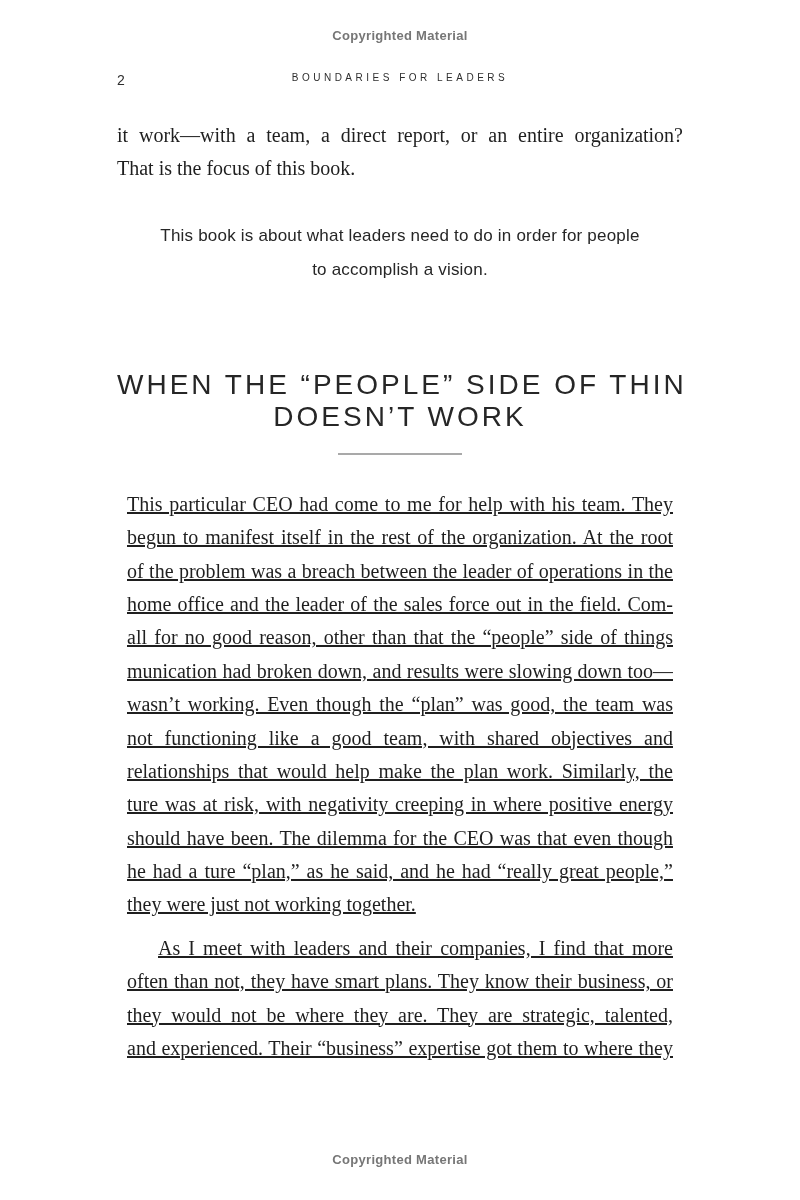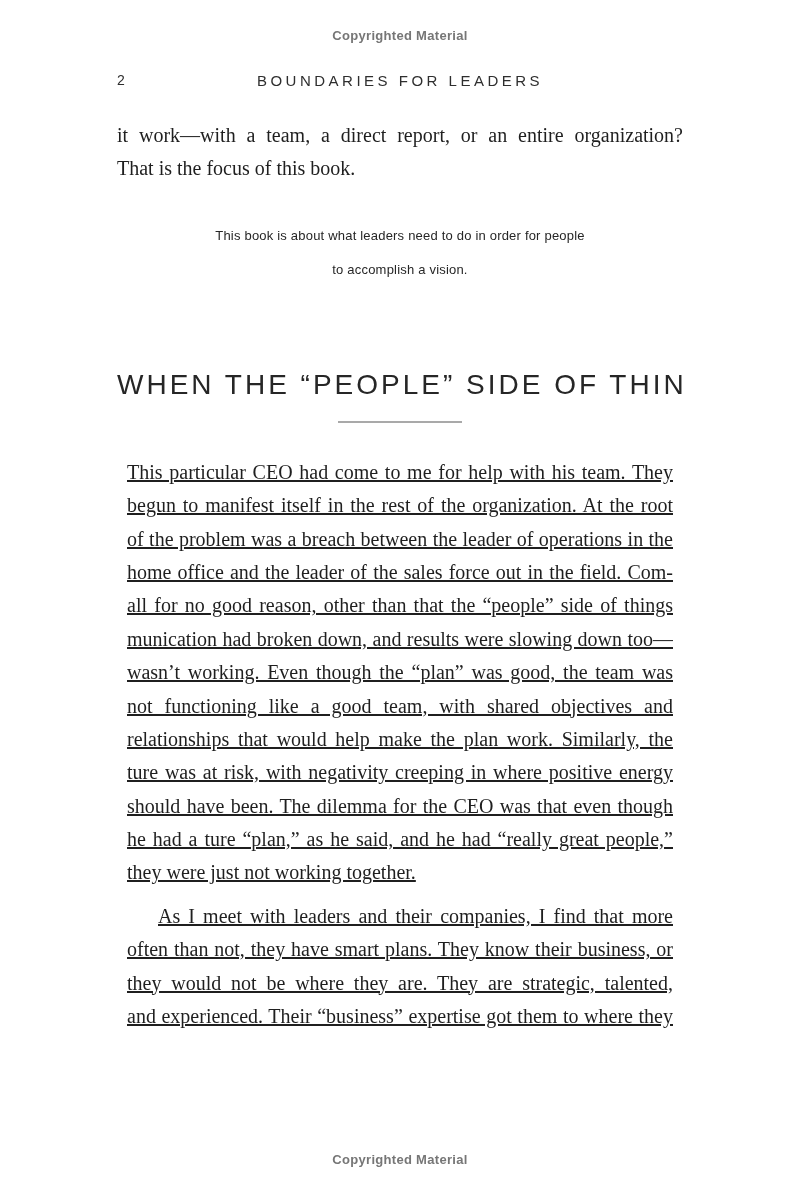--- a/index.html
+++ b/index.html
@@ -37,21 +37,21 @@
     position: absolute;
     left: 0;
     top: 0;
     font-family: "Liberation Sans", sans-serif;
     font-size: 14px;
     color: #2e2e2e;
   }
   .running-head {
     text-align: center;
     font-family: "Liberation Sans", sans-serif;
-    font-size: 15px;
+    font-size: 10px;
     letter-spacing: 3.5px;
     color: #2e2e2e;
     white-space: nowrap;
   }
 
   
   .line {
     font-size: 20px;
     line-height: 33.4px;
     height: 33.4px;
@@ -62,21 +62,21 @@
   }
   .line.jl { text-align-last: justify; white-space: normal; }
   .line.indent { text-indent: 31px; }
 
   .intro { margin-top: 30px; }
 
   
   .pull-quote { margin-top: 33px; }
   .pull-quote .line {
     font-family: "Liberation Sans", sans-serif;
-    font-size: 13px;
+    font-size: 17px;
     line-height: 34px;
     height: 34px;
     color: #262626;
     text-align: center;
     text-align-last: center;
     letter-spacing: 0.2px;
   }
 
   
   .section-heading { margin-top: 82px; }
@@ -120,20 +120,21 @@
         <div class="line">That is the focus of this book.</div>
       </div>
 
     <div class="pull-quote">
         <div class="line">This book is about what leaders need to do in order for people</div>
         <div class="line">to accomplish a vision.</div>
       </div>
 
     <div class="section-heading">
         <div class="line">WHEN THE “PEOPLE” SIDE OF THINGS</div>
+        <div class="line">DOESN’T WORK</div>
       </div>
 
     <hr class="heading-rule">
 
     <div class="body-text" id="body-text">
         <div class="para">
           <div class="line jl">This particular CEO had come to me for help with his team. They</div>
           <div class="line jl">begun to manifest itself in the rest of the organization. At the root</div>
           <div class="line jl">of the problem was a breach between the leader of operations in the</div>
           <div class="line jl">home office and the leader of the sales force out in the field. Com-</div>

